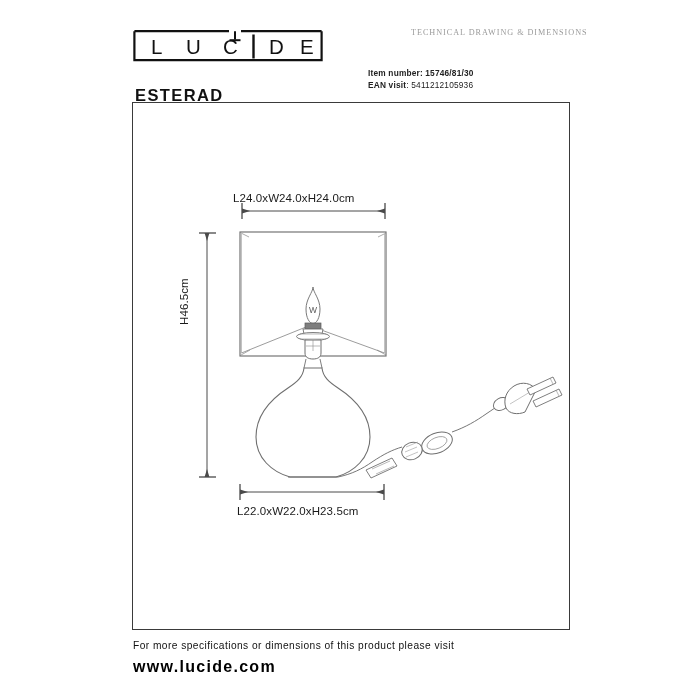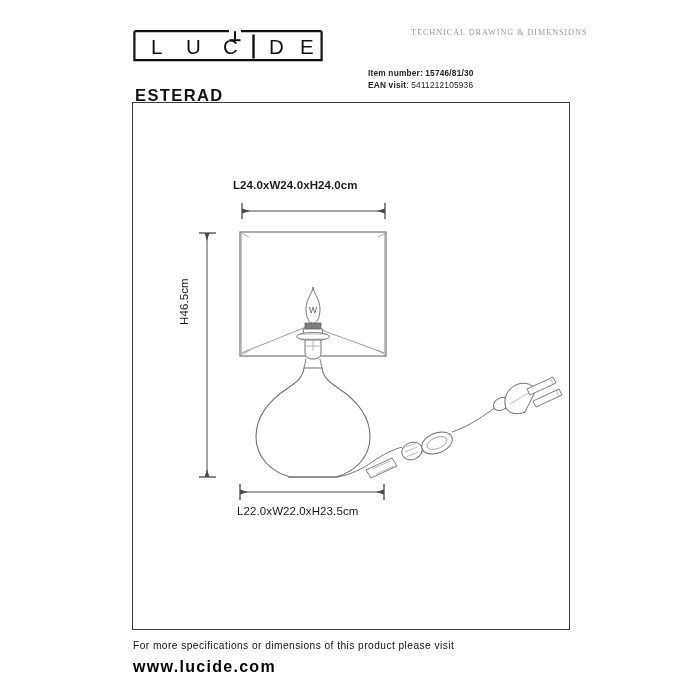--- a/index.html
+++ b/index.html
@@ -83,26 +83,25 @@
     position: absolute;
     left: 0; top: 0;
     width: 700px; height: 700px;
     pointer-events: none;
   }
 
   
   .dim-top {
     position: absolute;
     left: 233px;
-    top: 179px;
+    top: 192px;
     font-size: 11.5px;
     letter-spacing: 0.1px;
     color: #1a1a1a;
     white-space: nowrap;
-    font-weight: bold;
   }
   .dim-bottom {
     position: absolute;
     left: 237px;
     top: 505px;
     font-size: 11.5px;
     letter-spacing: 0.1px;
     color: #1a1a1a;
     white-space: nowrap;
   }

